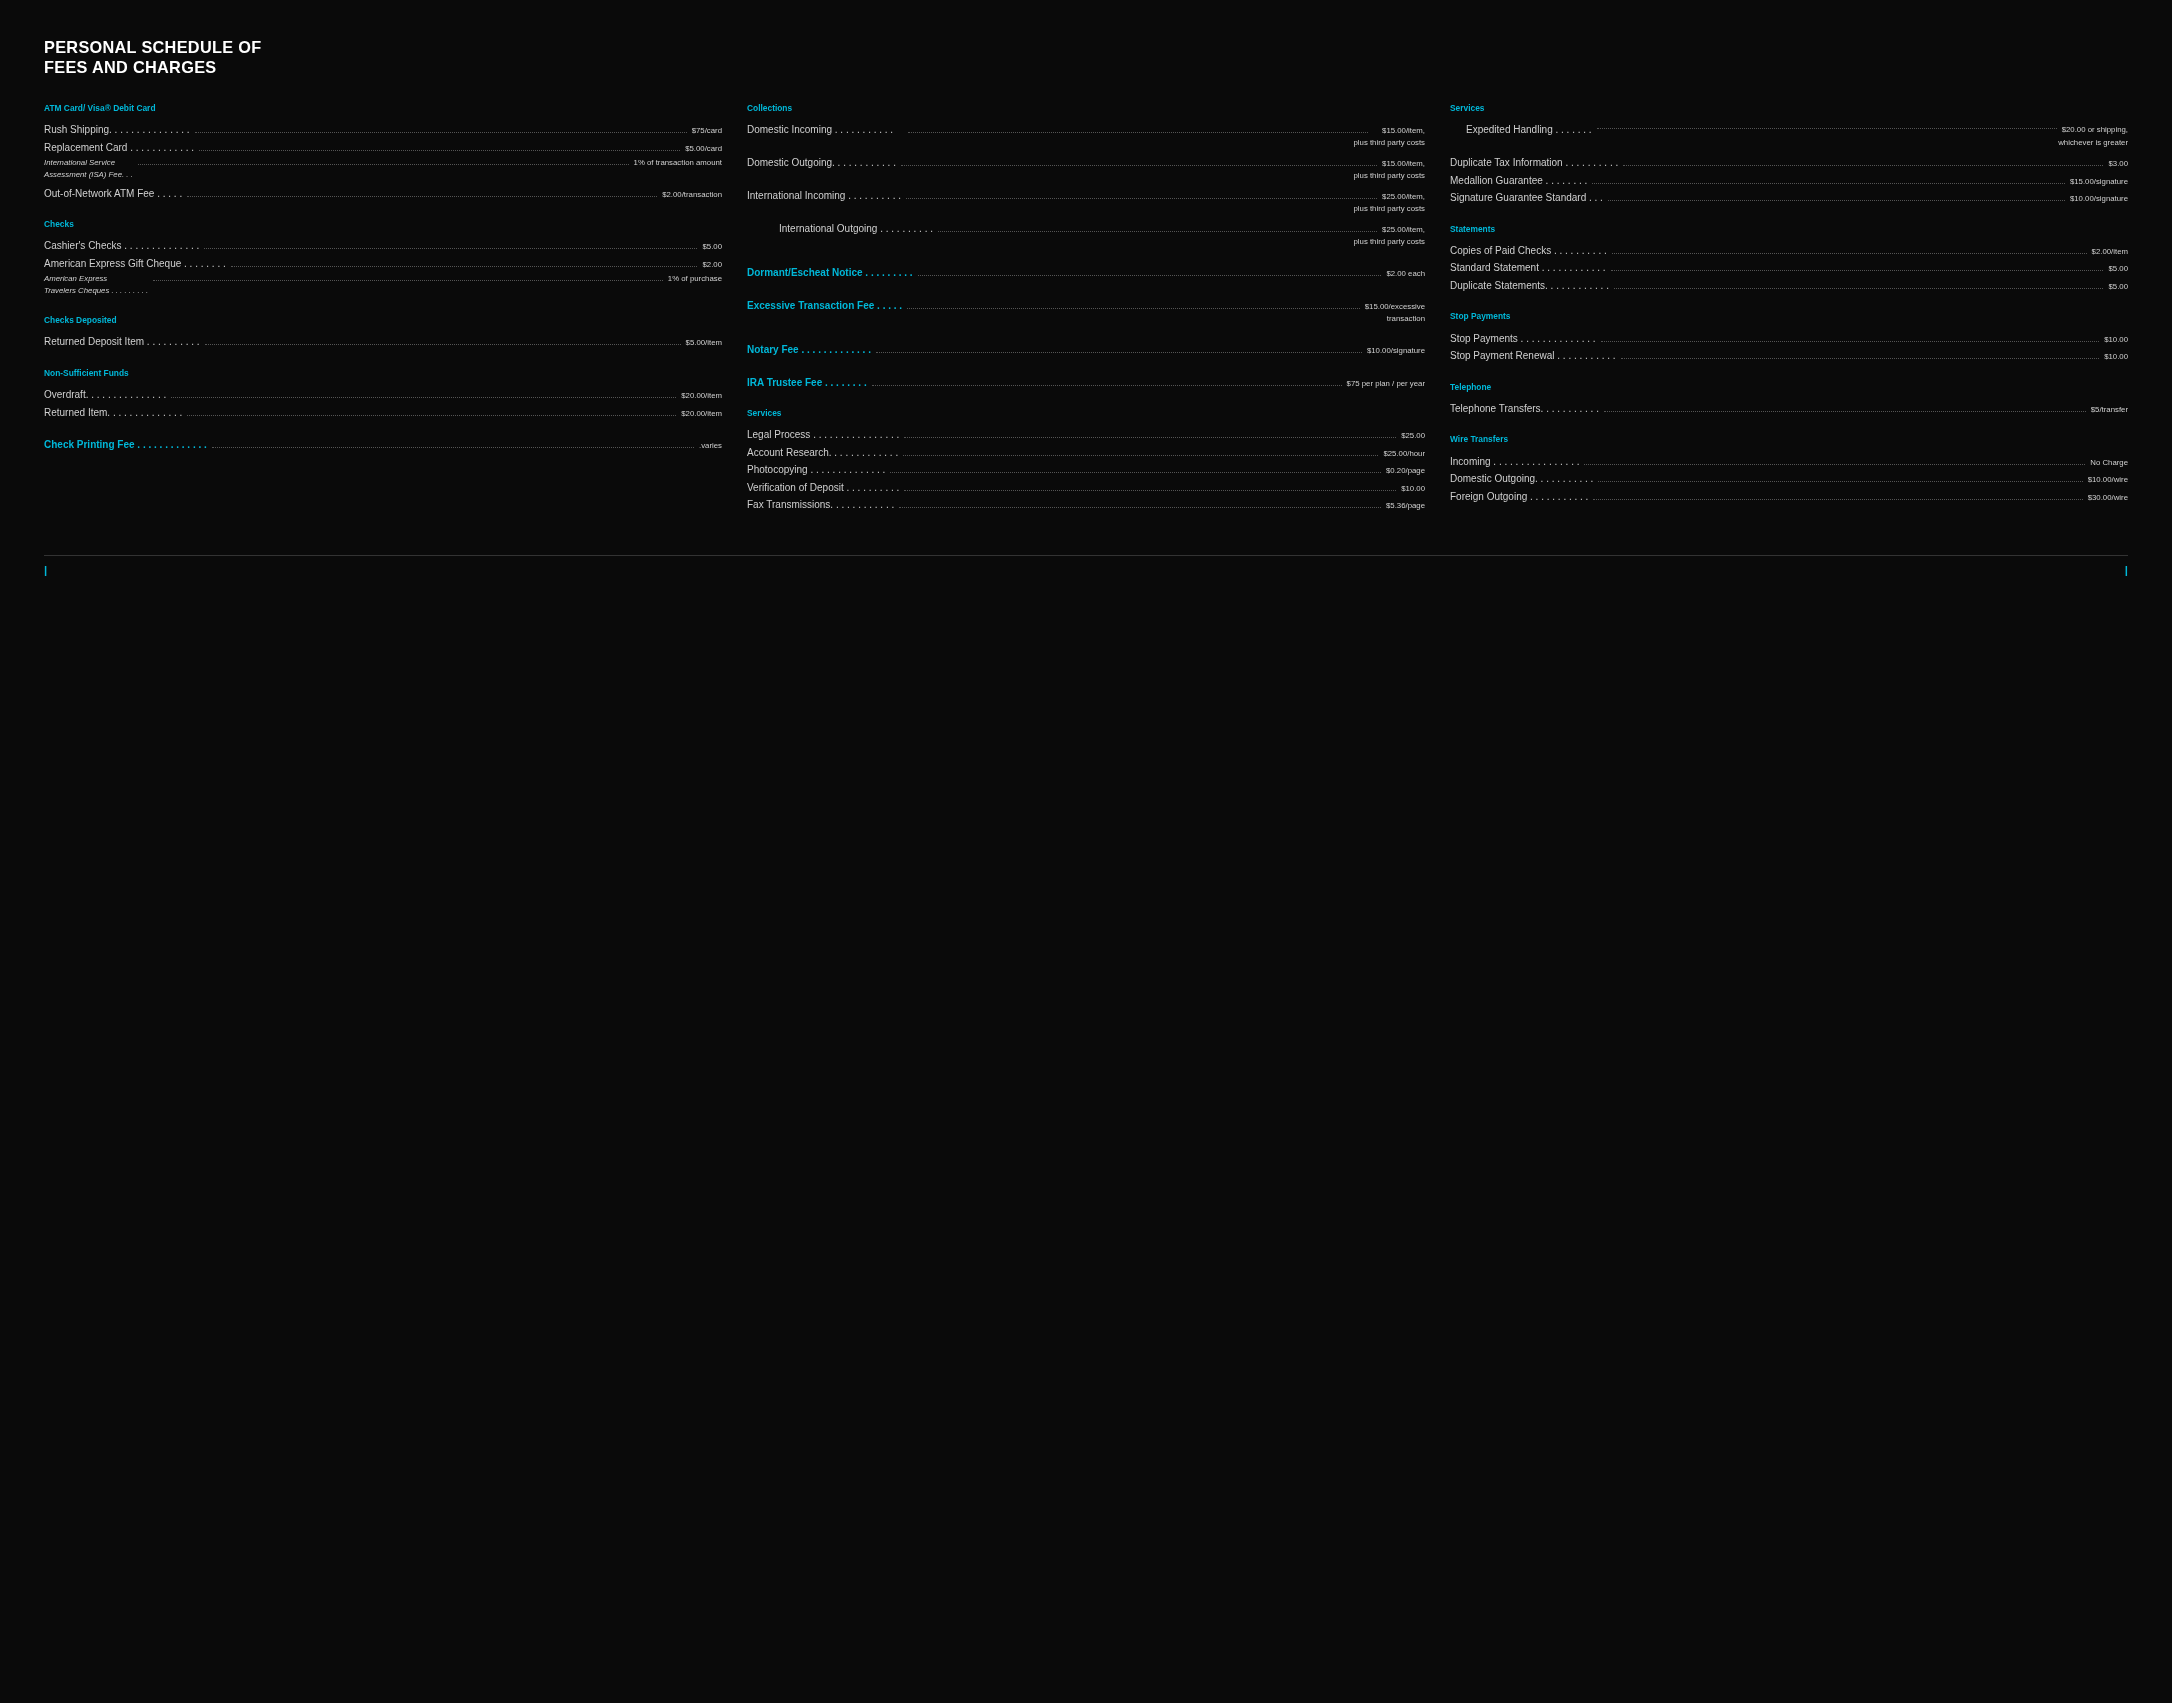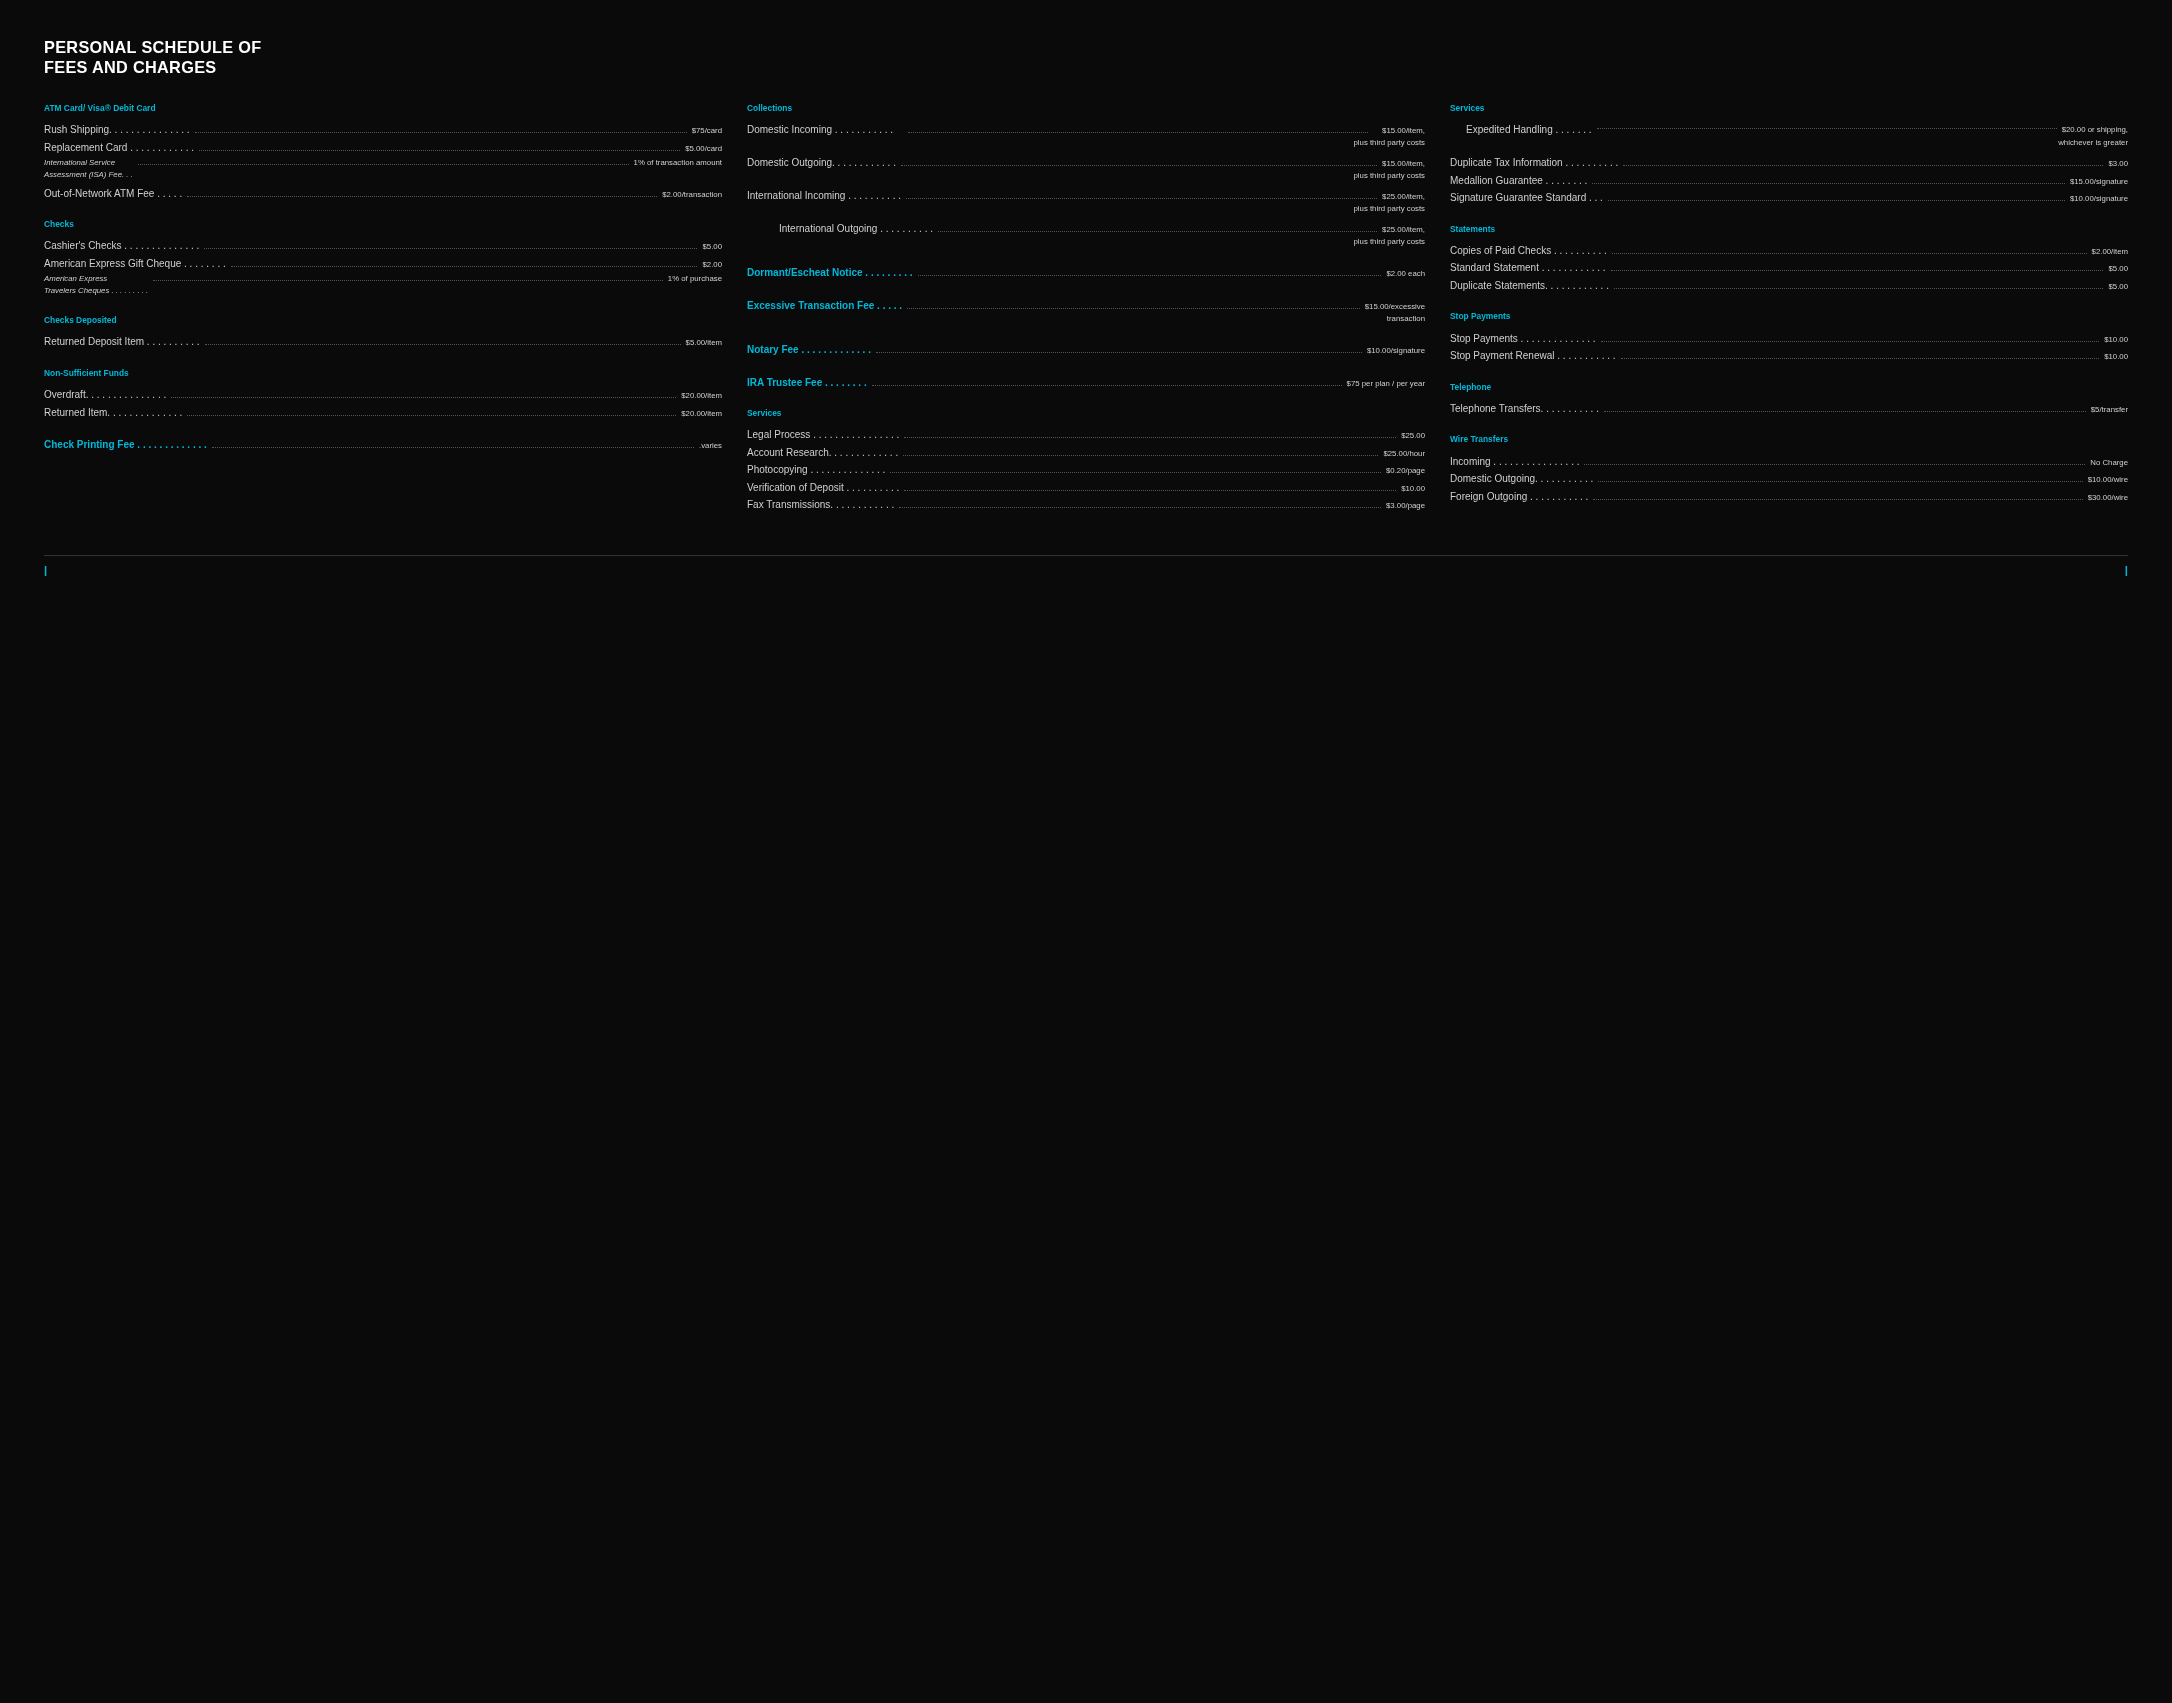--- a/index.html
+++ b/index.html
@@ -279,21 +279,21 @@
           <span class="fee-value">$0.20/page</span>
         </div>
         <div class="fee-row">
           <span class="fee-label">Verification of Deposit . . . . . . . . . .</span>
           <span class="fee-dots"></span>
           <span class="fee-value">$10.00</span>
         </div>
         <div class="fee-row">
           <span class="fee-label">Fax Transmissions. . . . . . . . . . . .</span>
           <span class="fee-dots"></span>
-          <span class="fee-value">$3.00/page</span>
+          <span class="fee-value">$5.36/page</span>
         </div>
       </div>
     </div>
     <div>
       <div class="section">
         <div class="section-title">Services</div>
         <div style="margin-bottom: 6.3px;">
           <div style="display: flex; justify-content: space-between; align-items: center; gap: 2.5px; padding-left: 16px;">
             <span class="fee-label">Expedited Handling . . . . . . .</span>
             <span class="fee-dots"></span>

